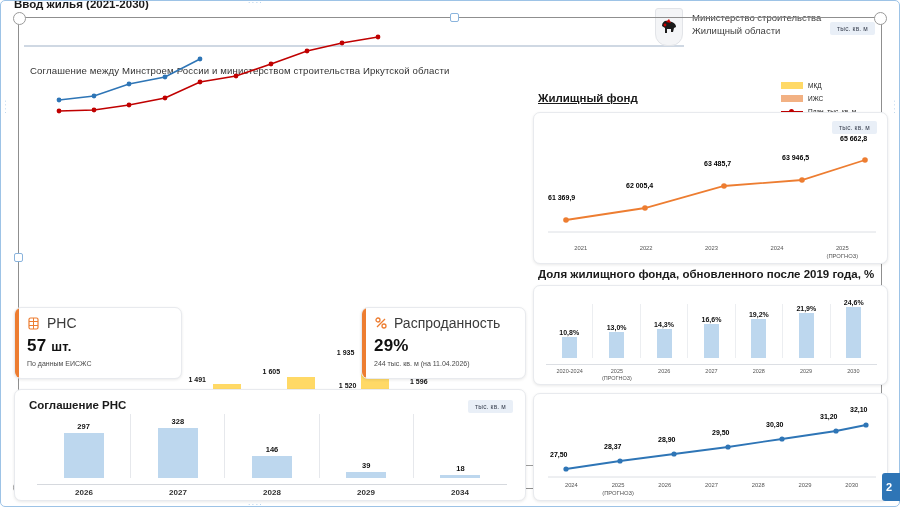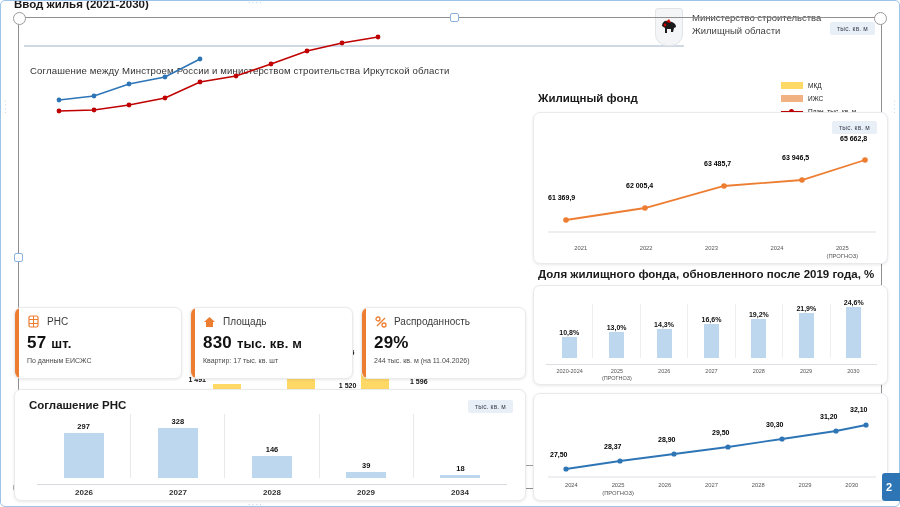--- a/index.html
+++ b/index.html
@@ -88,21 +88,21 @@
   .leg-line.blue::after { background:#2e75b6; }
 
   
   .kpi { height:72px; padding:7px 10px 6px 12px; overflow:hidden; }
   .kpi::before {
     content:""; position:absolute; left:0; top:0; bottom:0; width:4px;
     background:#ed7d31; border-radius:7px 0 0 7px;
   }
   .kpi-head { display:flex; align-items:center; gap:7px; }
   .kpi-icon { width:13px; height:13px; display:flex; align-items:center; justify-content:center; }
-  .kpi-label { font-size:10px; color:#3b3b3b; }
+  .kpi-label { font-size:14px; color:#3b3b3b; }
   .kpi-value { font-size:17px; font-weight:bold; color:#111; margin-top:5px; letter-spacing:.2px; }
   .kpi-value .u { font-size:13px; }
   .kpi-sub { font-size:7px; color:#4a4a4a; margin-top:4px; }
   #kpi-rns { left:14px; top:307px; width:168px; }
   #kpi-area { left:190px; top:307px; width:163px; }
   #kpi-sold { left:361px; top:307px; width:165px; }
 
   
   #rns-chart { left:14px; top:389px; width:512px; height:112px; }
   .blue-bars { position:absolute; left:22px; right:18px; top:24px; bottom:22px; display:flex;justify-content:center; }
@@ -305,35 +305,20 @@
       </span>
       <span class="kpi-label">РНС</span>
     </div>
     <div class="kpi-value">
       <span>57</span>
       <span class="u">шт.</span>
     </div>
     <div class="kpi-sub">По данным ЕИСЖС</div>
   </div>
 
-  <div id="kpi-area" class="card kpi">
-    <div class="kpi-head">
-      <span class="kpi-icon">
-        <svg width="13" height="12" viewBox="0 0 13 12">
-          <path d="M6.5 1 L12 6 H10 V11 H3 V6 H1 Z" fill="#ed7d31"></path>
-        </svg>
-      </span>
-      <span class="kpi-label">Площадь</span>
-    </div>
-    <div class="kpi-value">
-      <span>830</span>
-      <span class="u">тыс. кв. м</span>
-    </div>
-    <div class="kpi-sub">Квартир: 17 тыс. кв. шт</div>
-  </div>
 
   <div id="kpi-sold" class="card kpi">
     <div class="kpi-head">
       <span class="kpi-icon">
         <svg width="12" height="12" viewBox="0 0 12 12">
           <circle cx="3" cy="3" r="2" fill="none" stroke="#ed7d31" stroke-width="1.3"></circle>
           <circle cx="9" cy="9" r="2" fill="none" stroke="#ed7d31" stroke-width="1.3"></circle>
           <line x1="10" y1="2" x2="2" y2="10" stroke="#ed7d31" stroke-width="1.3"></line>
         </svg>
       </span>
@@ -374,21 +359,21 @@
 
     <div class="bx">
       <span>2026</span>
       <span>2027</span>
       <span>2028</span>
       <span>2029</span>
       <span>2034</span>
     </div>
   </div>
 
-  <div class="rt-title" style="left:538px; top:92px;">Жилищный фонд</div>
+  <div class="rt-title" style="left:538px; top:92px;text-decoration:underline;">Жилищный фонд</div>
   <div id="fund-chart" class="card">
     <div class="unit-badge" style="right:10px; top:8px;">тыс. кв. м</div>
 
     <svg style="position:absolute; left:14px; top:18px; width:328px; height:102px;" viewBox="0 0 328 102">
       <polyline points="18,89 97,77 176,55 254,49 317,29" fill="none" stroke="#ed7d31" stroke-width="1.8"></polyline>
       <g fill="#ed7d31">
         <circle cx="18" cy="89" r="2.8"></circle>
           <circle cx="97" cy="77" r="2.8"></circle>
           <circle cx="176" cy="55" r="2.8"></circle>
         <circle cx="254" cy="49" r="2.8"></circle>

